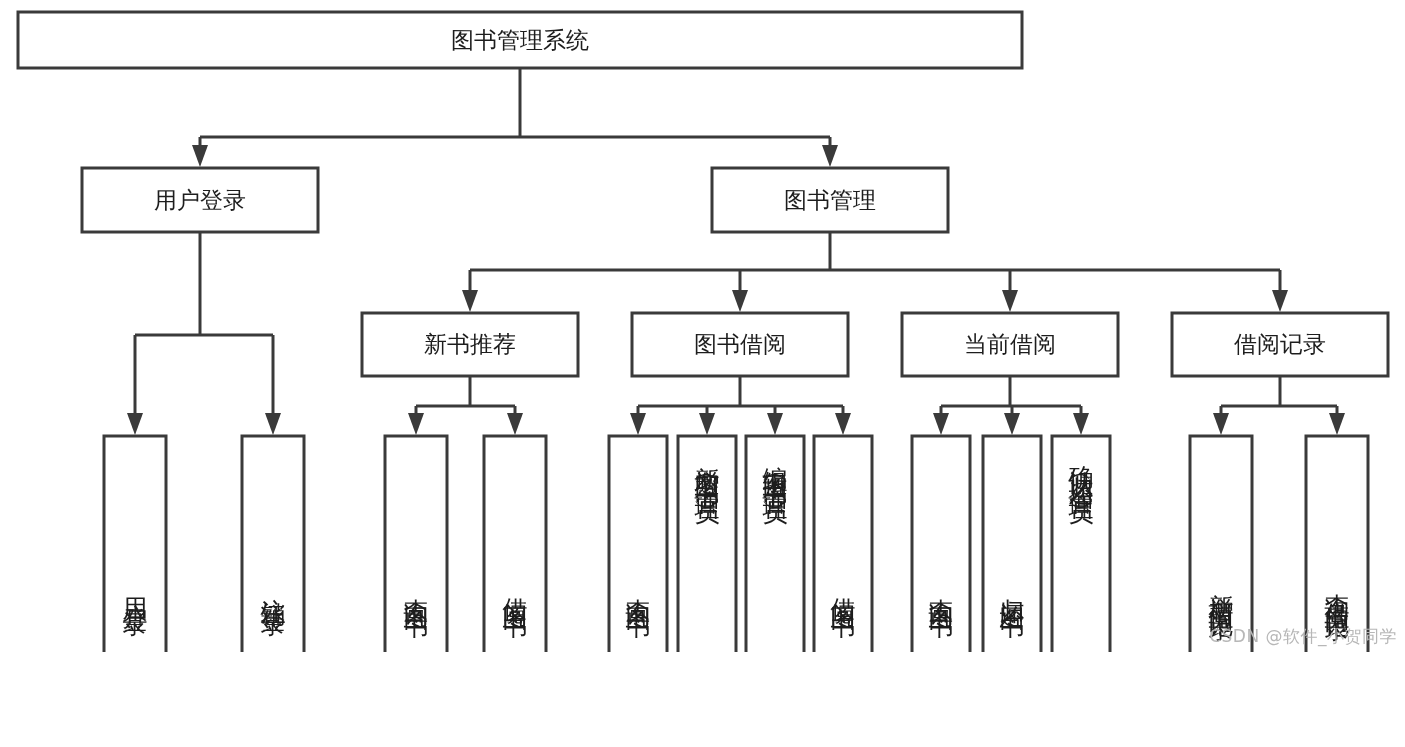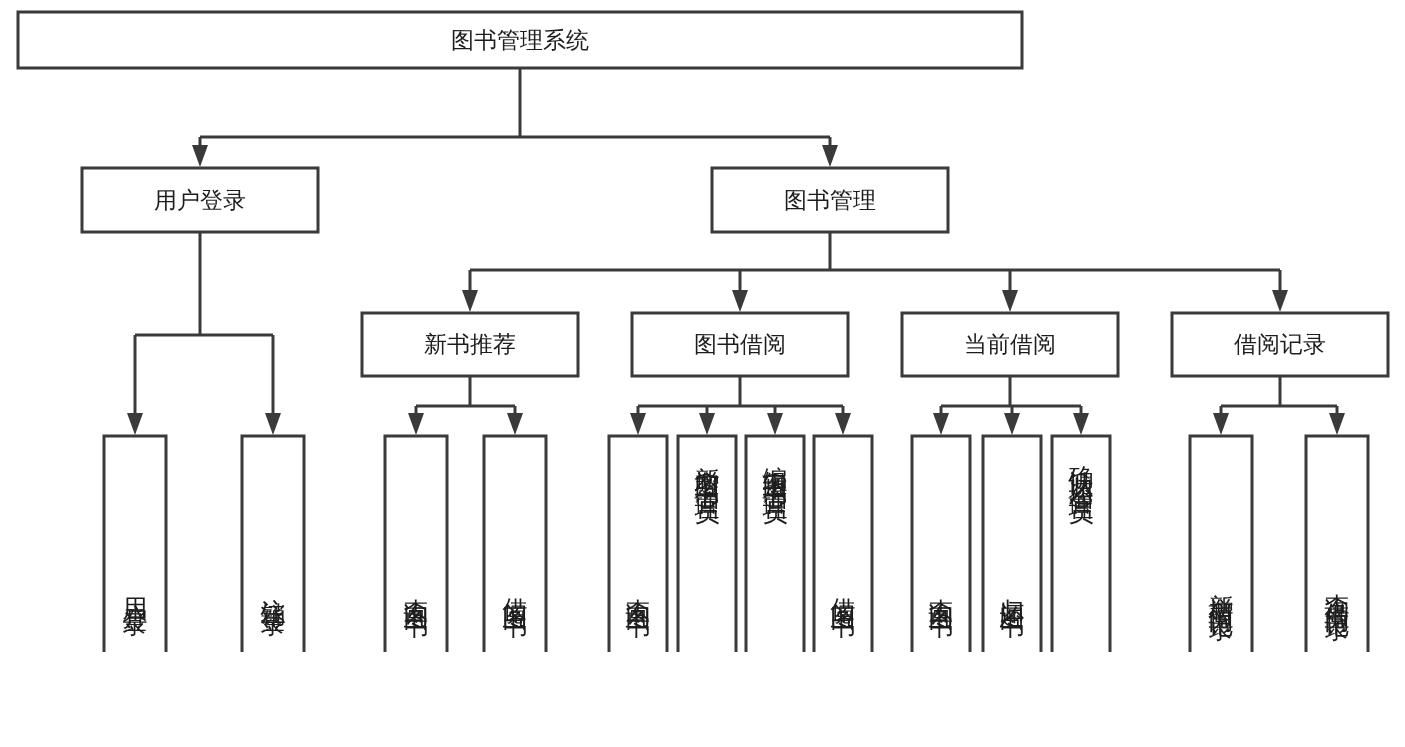--- a/index.html
+++ b/index.html
@@ -206,14 +206,15 @@
         <span class="leaf-label">确认归还（管理员）</span>
       </div>
       <div class="leaf-label-wrap" style="left: 1190px; top: 446px; width: 62px; height: 284px; align-items: center;">
         <span class="leaf-label">新增借阅记录</span>
       </div>
       <div class="leaf-label-wrap" style="left: 1306px; top: 446px; width: 62px; height: 284px; align-items: center;">
         <span class="leaf-label">查询借阅记录</span>
       </div>
     </div>
 
+  <div class="watermark">CSDN @软件_小贺同学</div>
 
 </div>
 
 </body></html>

